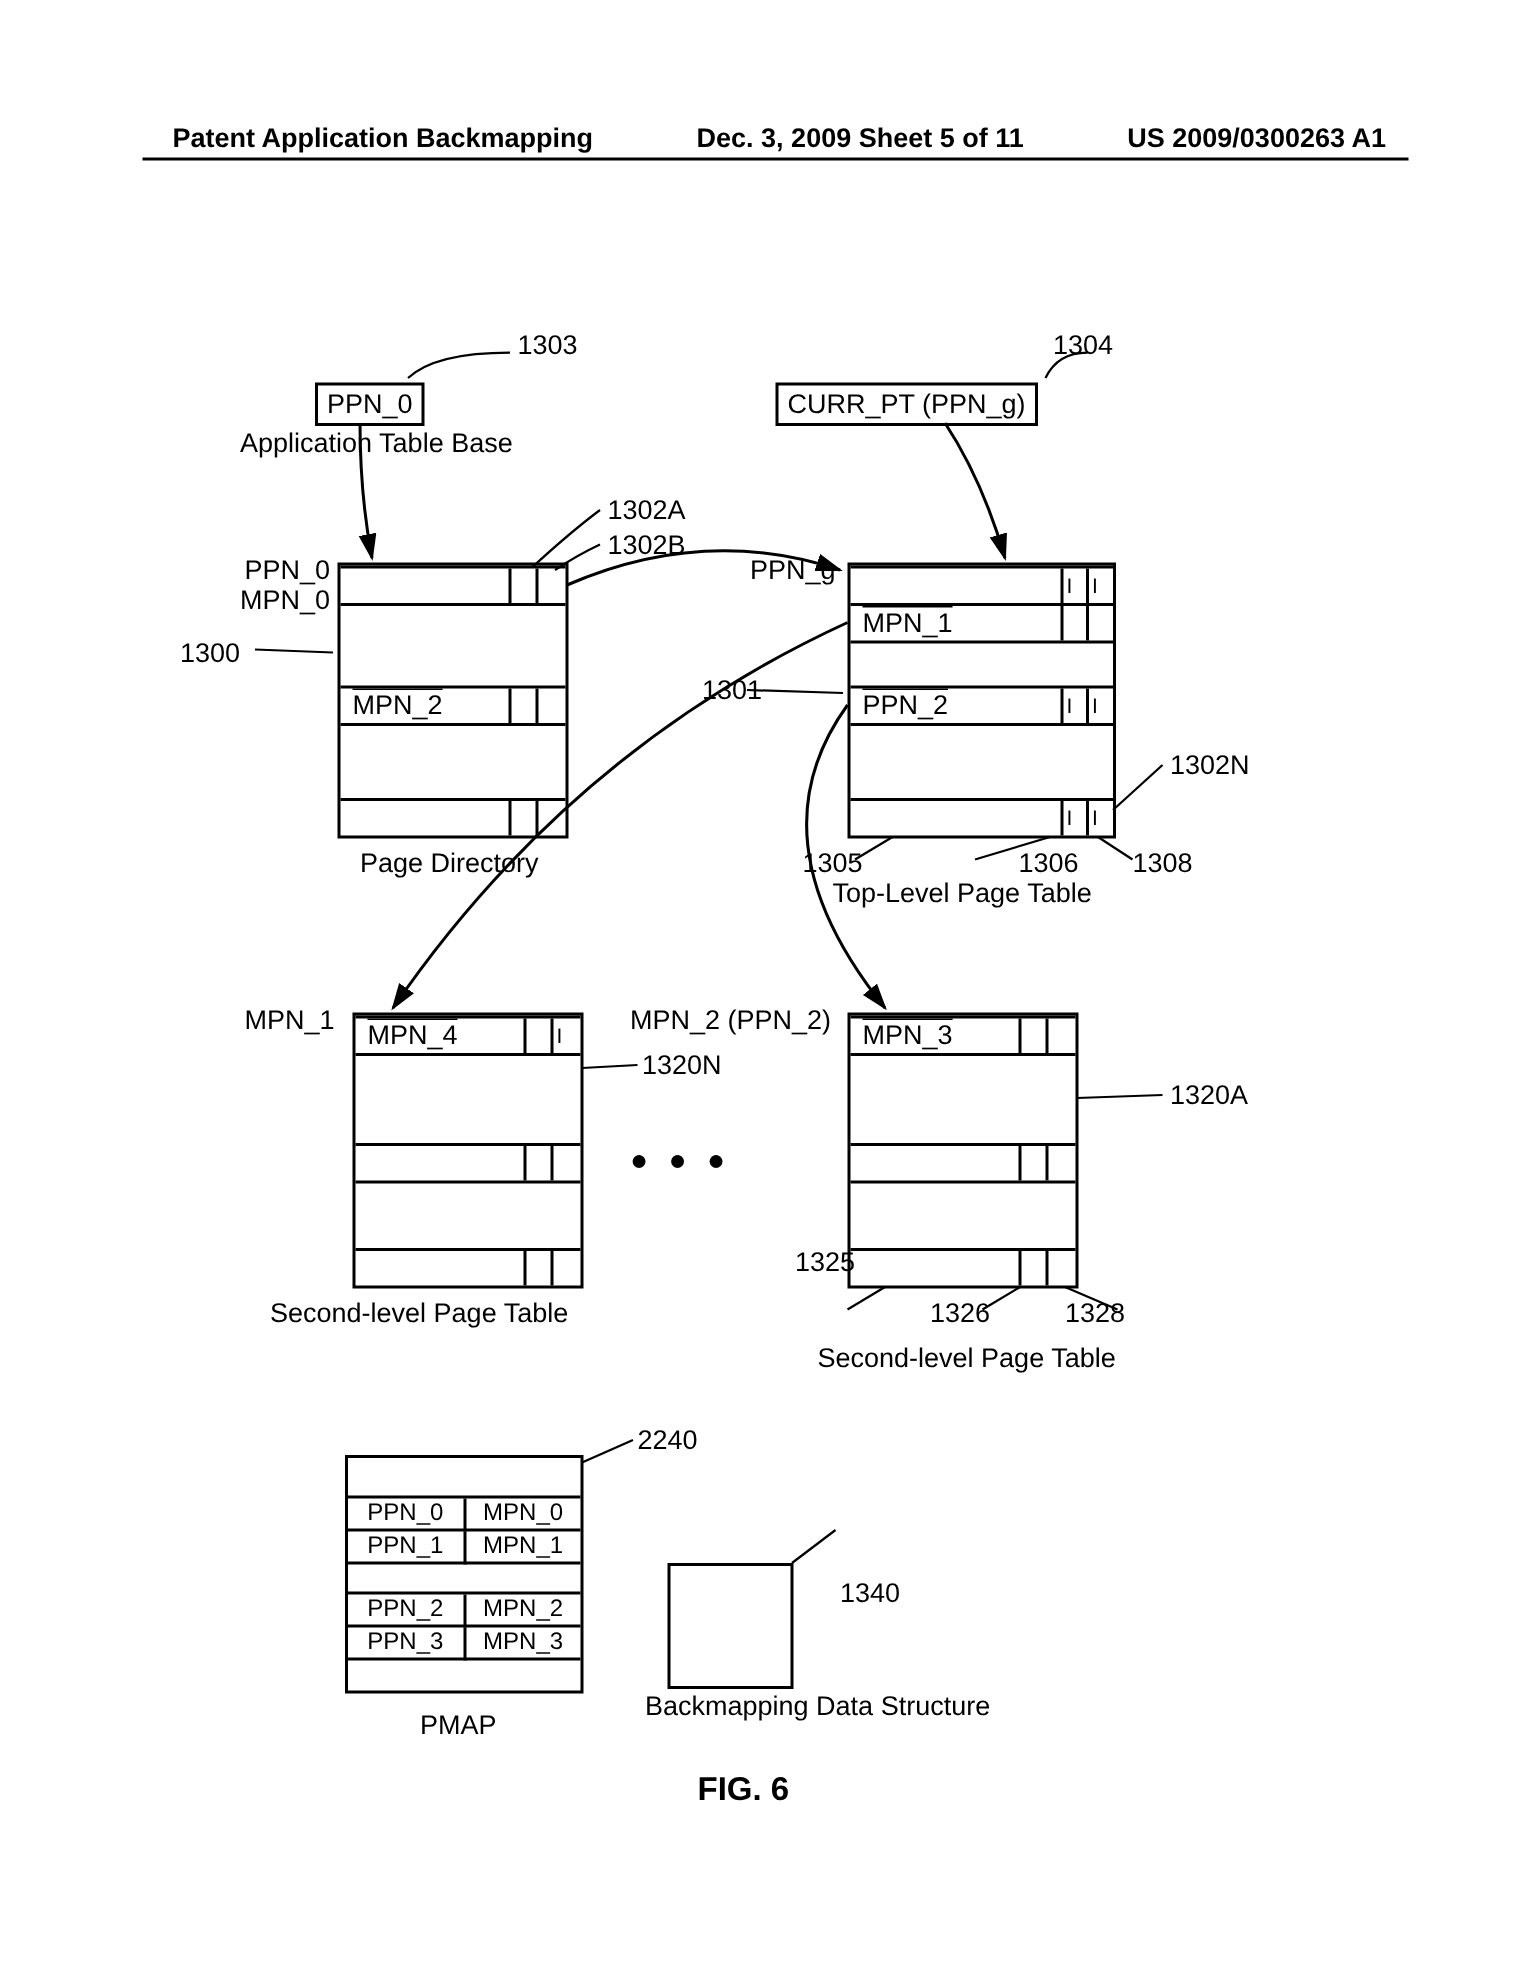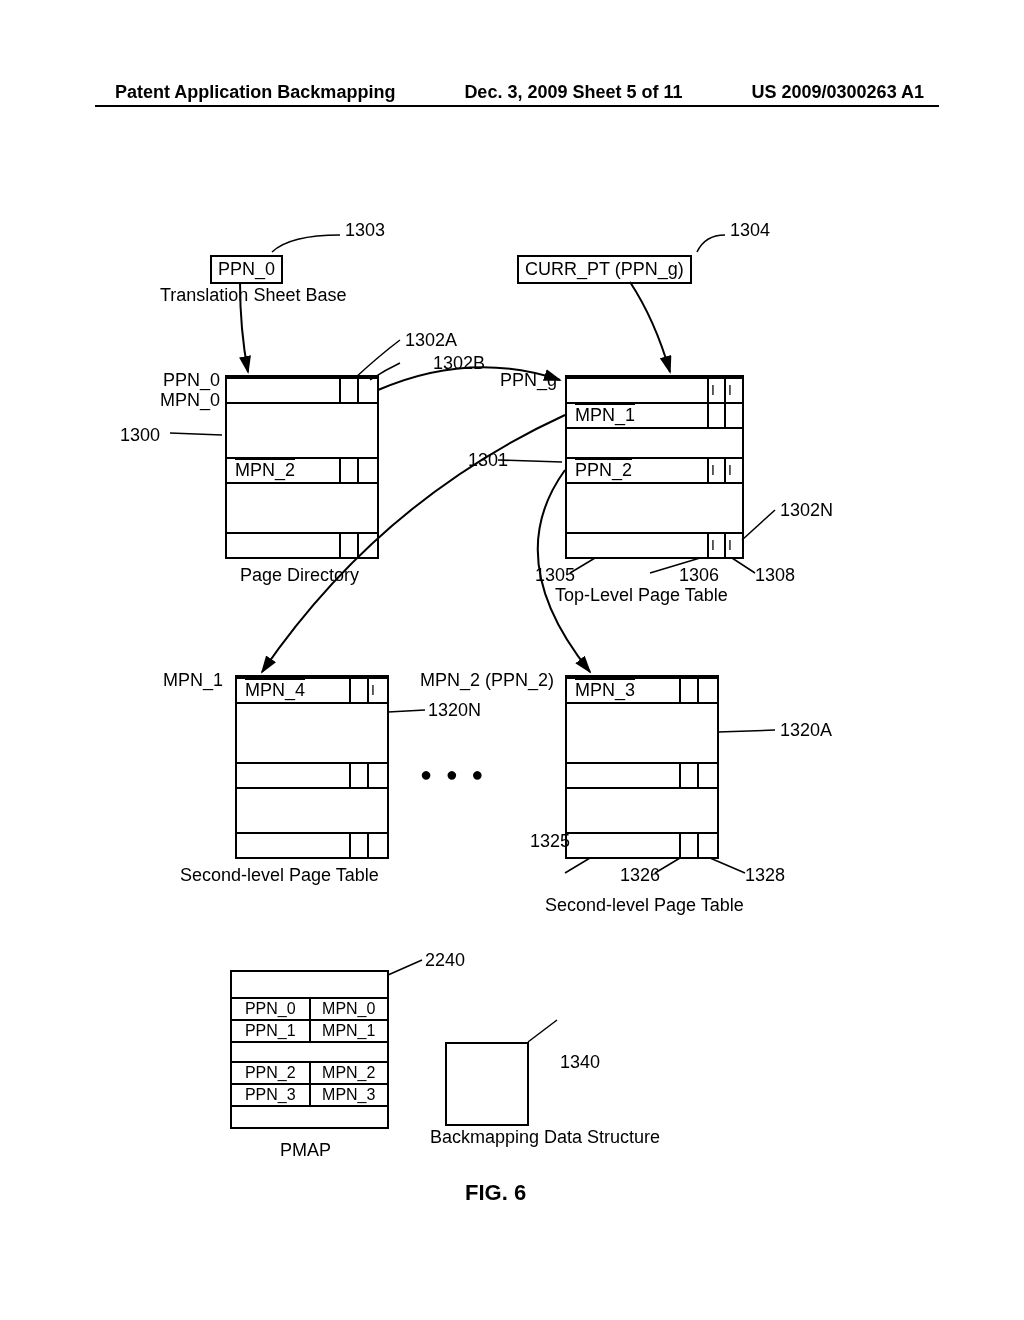--- a/index.html
+++ b/index.html
@@ -66,31 +66,31 @@
   <span class="mid">Dec. 3, 2009  Sheet 5 of 11</span>
   <span class="right">US 2009/0300263 A1</span>
 </div>
 <div class="header-rule"></div>
 
 <div class="fig-area">
 
   <div class="small-box" style="left:210px; top:75px;">
     <span>PPN_0</span>
   </div>
-  <div class="label" style="left:160px; top:105px;">Translation Sheet Base</div>
+  <div class="label" style="left:160px; top:105px;">Application Table Base</div>
 
   <div class="small-box" style="left:517px; top:75px;">
     <span>CURR_PT (PPN_g)</span>
   </div>
 
   <div class="label" style="left:345px; top:40px;">1303</div>
-  <div class="label" style="left:730px; top:40px;">1304</div>
+  <div class="label" style="left:702px; top:40px;">1304</div>
 
   <div class="label" style="left:405px; top:150px;">1302A</div>
-  <div class="label" style="left:405px; top:173px;margin-left:28px;">1302B</div>
+  <div class="label" style="left:405px; top:173px;">1302B</div>
 
   <div class="label" style="left:150px; top:190px; text-align:right; width:70px;">PPN_0</div>
   <div class="label" style="left:150px; top:210px; text-align:right; width:70px;">MPN_0</div>
   <div class="label" style="left:120px; top:245px;">1300</div>
 
   <div class="page-table" style="left:225px; top:195px; width:150px; height:180px;">
     <div class="pt-row" style="top:0; height:25px;">
       <div class="pt-col" style="left:112px; top:0;"></div>
       <div class="pt-col" style="left:130px; top:0;"></div>
     </div>
@@ -183,21 +183,21 @@
     </div>
     <div class="pt-row" style="top:110px; height:45px;"></div>
     <div class="pt-row" style="top:155px; height:25px;">
       <div class="pt-col" style="left:112px; top:0;"></div>
       <div class="pt-col" style="left:130px; top:0;"></div>
     </div>
   </div>
   <div class="label" style="left:780px; top:540px;">1320A</div>
   <div class="label" style="left:530px; top:651px;text-align:right;">1325</div>
   <div class="label" style="left:620px; top:685px;">1326</div>
-  <div class="label" style="left:745px; top:685px;">1328</div>
+  <div class="label" style="left:710px; top:685px;">1328</div>
   <div class="label" style="left:545px; top:715px;">Second-level Page Table</div>
 
   <div class="pmap" style="left:230px; top:790px; width:155px; height:155px;">
     <div class="pmap-row" style="top:0; height:25px; border-top:none;"></div>
     <div class="pmap-row" style="top:25px; height:22px;">
       <div class="pmap-cell">PPN_0</div>
       <div class="pmap-cell">MPN_0</div>
     </div>
     <div class="pmap-row" style="top:47px; height:22px;">
       <div class="pmap-cell">PPN_1</div>

